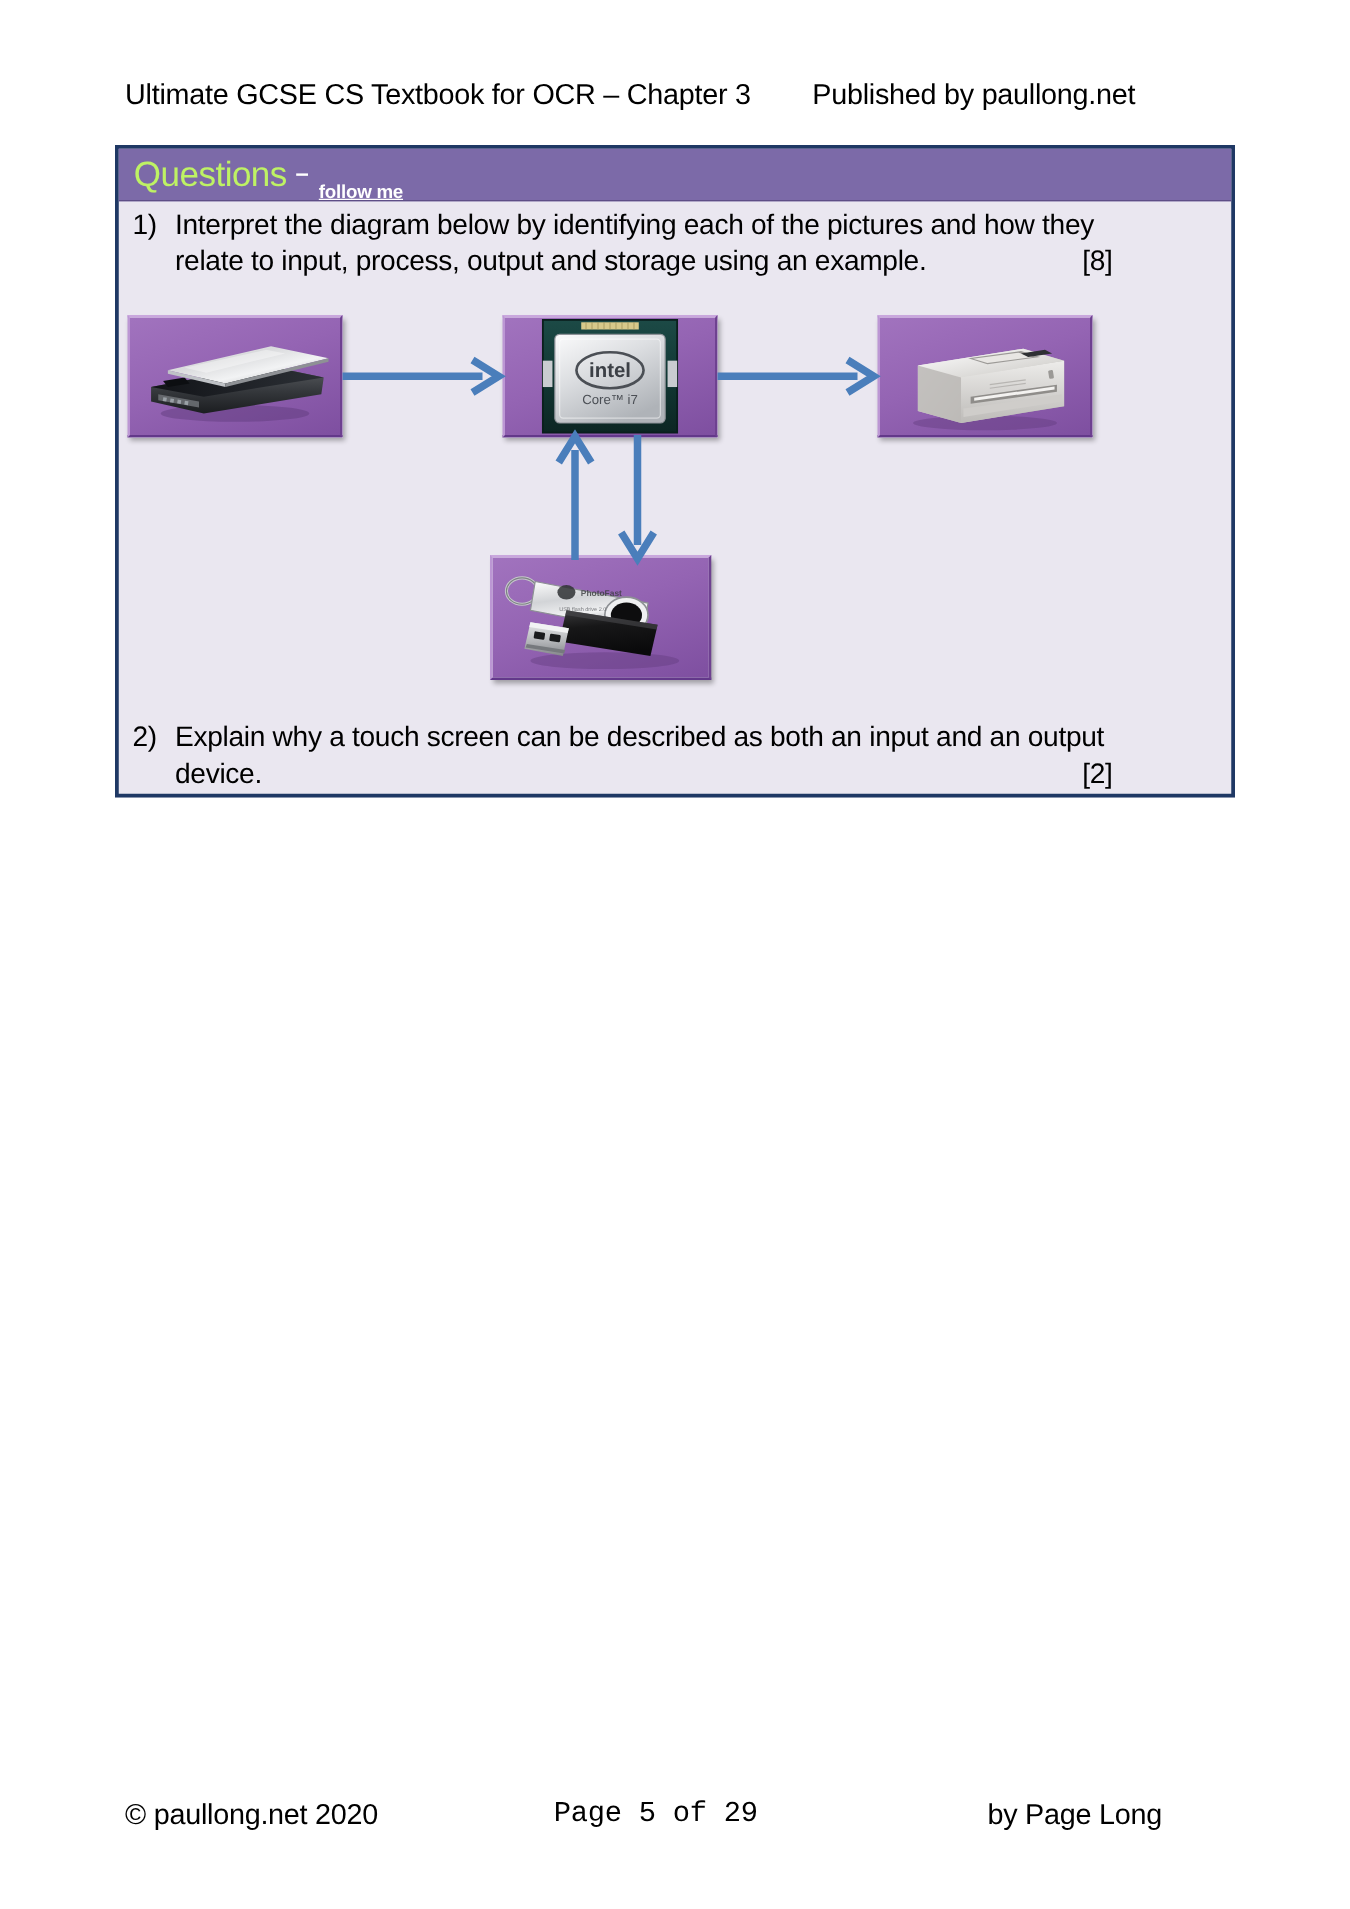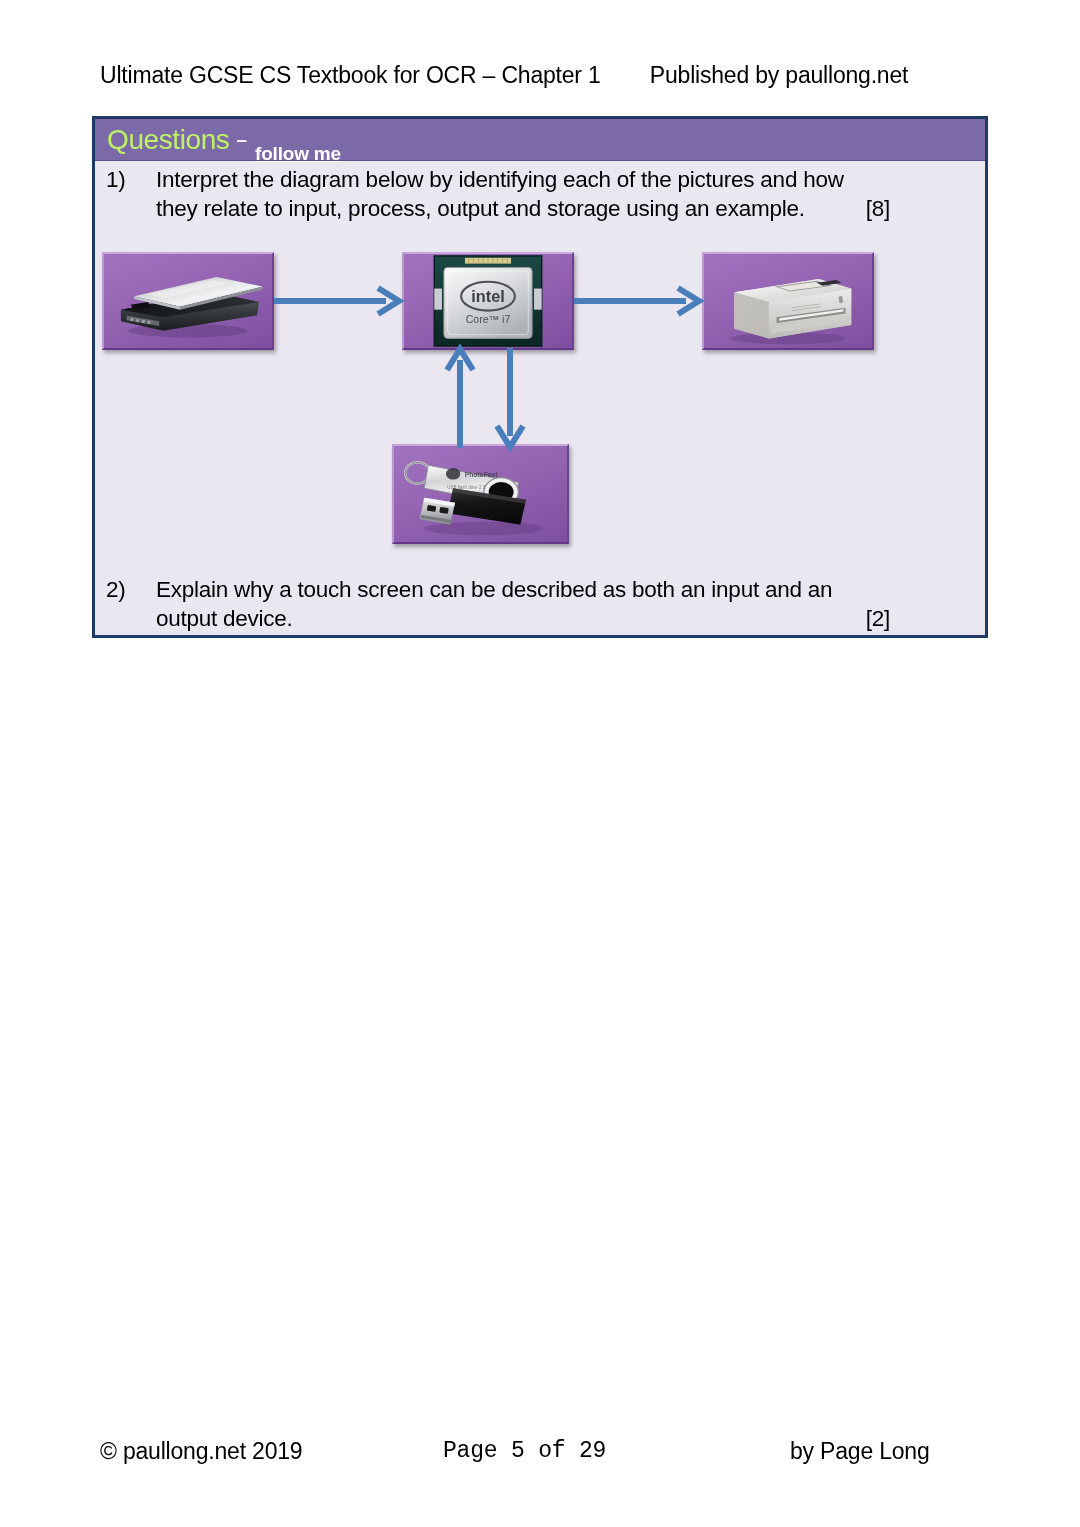--- a/index.html
+++ b/index.html
@@ -50,21 +50,21 @@
   }
   .q-title {
     color: #bef264;
     font-size: 28px;
     font-weight: normal;
     letter-spacing: -0.4px;
     line-height: 1;
   }
   .q-subtitle {
     color: #FFFFFF;
-    font-size: 19px;
+    font-size: 15px;
     font-weight: bold;
     text-decoration: underline;
     margin-left: 8px;
     letter-spacing: -0.2px;
     line-height: 1;
     margin-top: 28px;
   }
   .q-dash {
     color: #FFFFFF;
     font-size: 19px;
@@ -74,21 +74,21 @@
 
   
   .q-item {
     position: absolute;
     display: flex;
     font-size: 22.5px;
     line-height: 29px;
     letter-spacing: -0.25px;
   }
   .q-num { width: 44px; flex: 0 0 44px; padding-left: 10px; box-sizing: border-box; }
-  .q-text { flex: 1; position: relative; padding-right: 2px; margin-left: 16px; }
+  .q-text { flex: 1; position: relative; padding-right: 2px; }
   .q-marks { position: absolute; right: 4px; }
 
   #q-item-1 { left: 96px; top: 165px; width: 796px; }
   #q-item-1 .q-marks { bottom: 0; right: 2px; }
   #q-item-2 { left: 96px; top: 575px; width: 796px; }
   #q-item-2 .q-marks { bottom: 0; right: 2px; }
 
   
   .diagram {
     position: absolute;
@@ -134,21 +134,21 @@
     color: #000000;
   }
   .page-footer .f-left   { position: absolute; left: 0; }
   .page-footer .f-center { position: absolute; left: 343px; font-family: Liberation Mono, monospace; }
   .page-footer .f-right  { position: absolute; left: 690px; }
 </style>
 </head>
 <body>
 
 <div class="page-header">
-  <span class="hdr-left">Ultimate GCSE CS Textbook for OCR – Chapter 1</span>
+  <span class="hdr-left">Ultimate GCSE CS Textbook for OCR – Chapter 3</span>
   <span class="hdr-right">Published by paullong.net</span>
 </div>
 
 <div class="q-box">
   <div class="q-header">
     <span class="q-title">Questions</span>
     <span class="q-dash">–</span>
     <span class="q-subtitle">follow me</span>
   </div>
 </div>
@@ -382,16 +382,16 @@
 
 <div class="q-item" id="q-item-2">
   <span class="q-num">2)</span>
   <span class="q-text">
     <span>Explain why a touch screen can be described as both an input and an output device.</span>
     <span class="q-marks">[2]</span>
   </span>
 </div>
 
 <div class="page-footer">
-  <span class="f-left">© paullong.net 2019</span>
+  <span class="f-left">© paullong.net 2020</span>
   <span class="f-center">Page 5 of 29</span>
   <span class="f-right">by Page Long</span>
 </div>
 
 </body></html>

